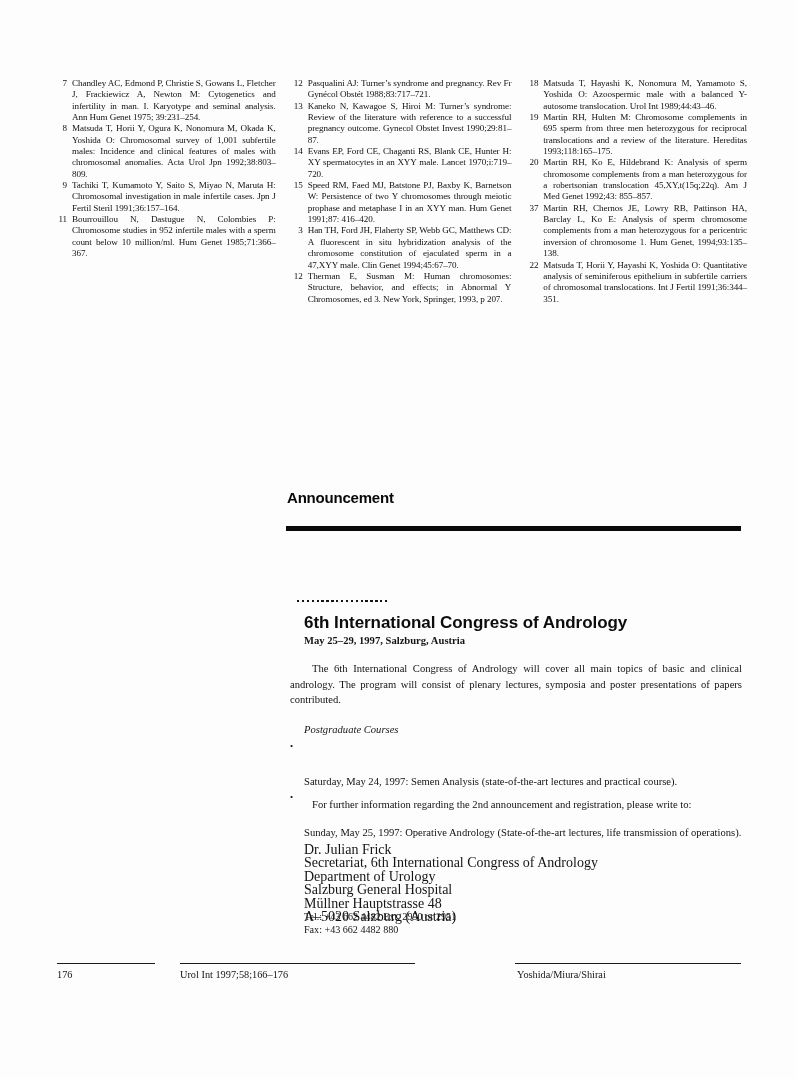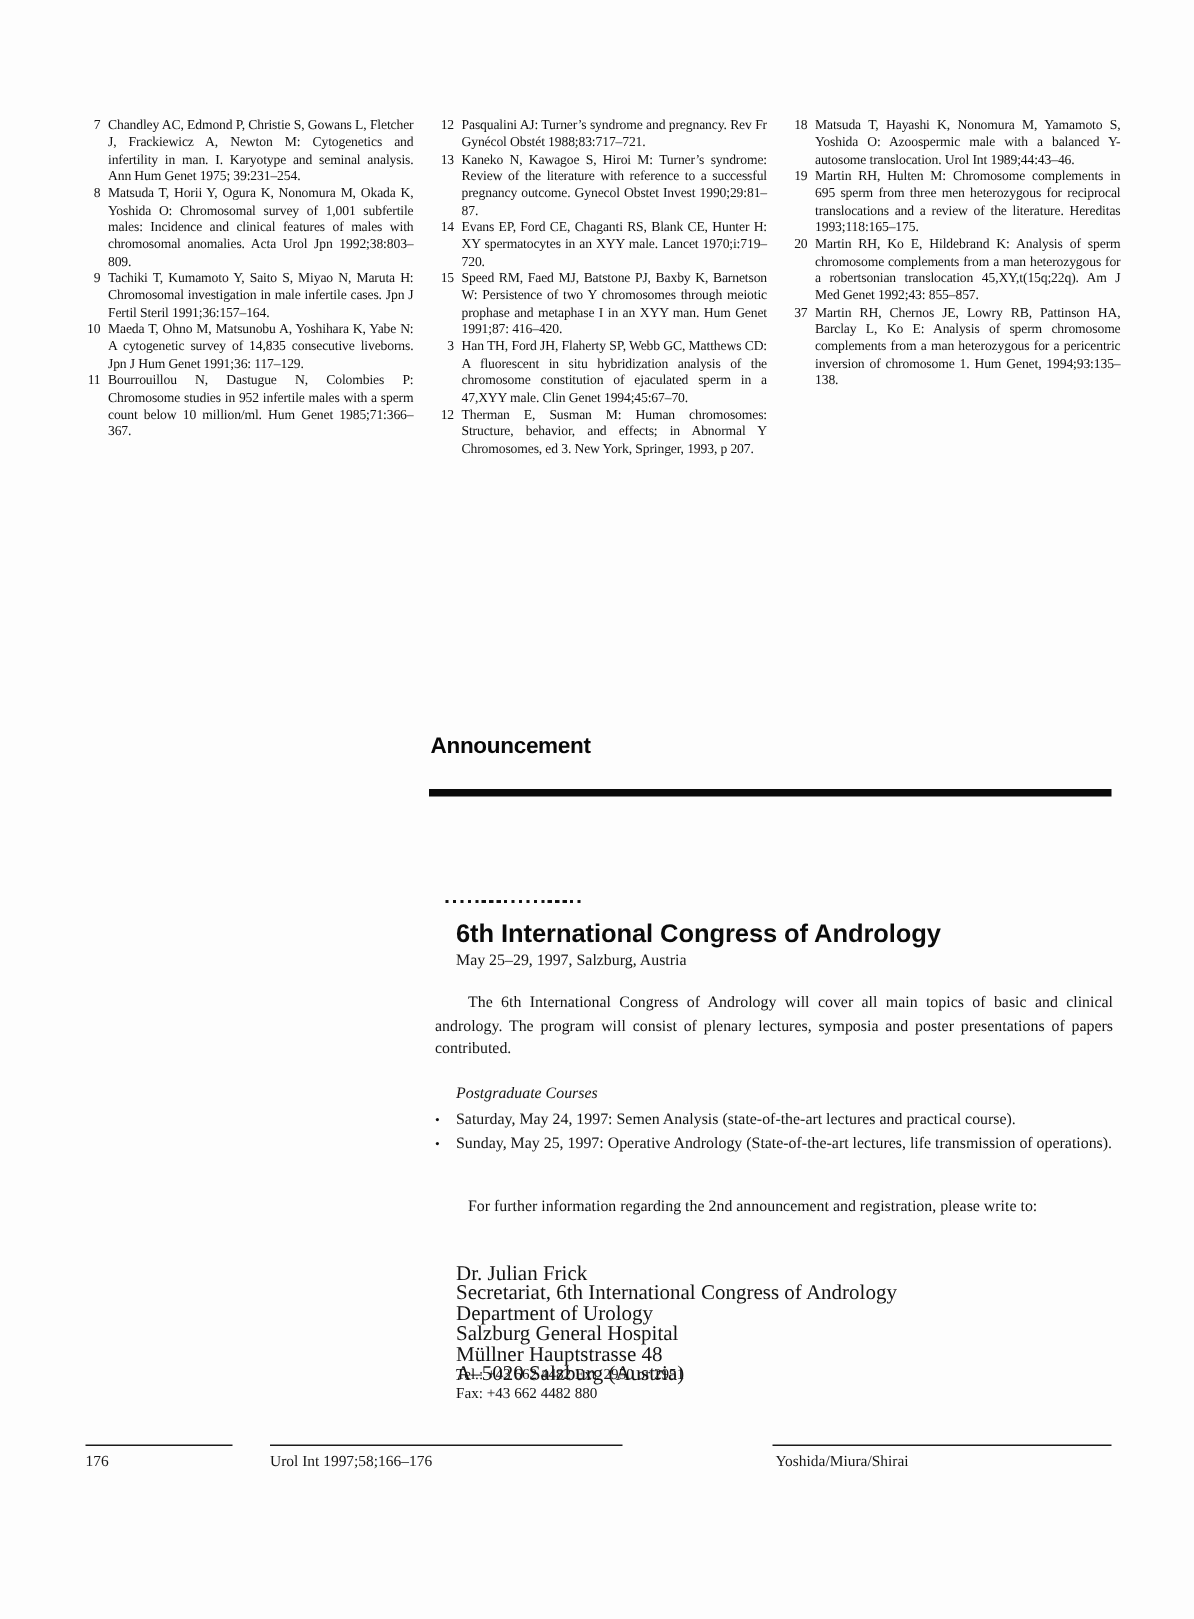--- a/index.html
+++ b/index.html
@@ -101,20 +101,21 @@
     letter-spacing: -0.05px;
     color: #0c0c0c;
     margin-top: 17px;
   }
   .congress-date {
     position: absolute;
     top: 635px;
     left: 304px;
     font-size: 10.6px;
     color: #141414;
+    font-weight: bold;
   }
 
   .body-block {
     position: absolute;
     left: 290px;
     width: 452px;
     font-size: 10.6px;
     line-height: 15.6px;
     text-align: justify;
     color: #121212;
@@ -143,21 +144,21 @@
     display: flex;
     align-items: flex-start;
   }
   .bullet {
     width: 14px;
     min-width: 14px;
     text-align: left;
     font-size: 9px;
     line-height: 15.6px;
   }
-  .course-text { flex: 1; }
+  .course-text { flex: 1; margin-top: 35px; }
 
   #further-para { top: 797px; }
   #further-para .indent { padding-left: 22px; }
 
   .address {
     position: absolute;
     top: 843px;
     left: 304px;
     font-size: 14px;
     line-height: 13.4px;
@@ -207,24 +208,20 @@
       </div>
       <div class="ref-item">
         <span class="ref-num">8</span>
         <span class="ref-text">Matsuda T, Horii Y, Ogura K, Nonomura M, Okada K, Yoshida O: Chromosomal survey of 1,001 subfertile males: Incidence and clinical features of males with chromosomal anomalies. Acta Urol Jpn 1992;38:803–809.</span>
       </div>
       <div class="ref-item">
         <span class="ref-num">9</span>
         <span class="ref-text">Tachiki T, Kumamoto Y, Saito S, Miyao N, Maruta H: Chromosomal investigation in male infertile cases. Jpn J Fertil Steril 1991;36:157–164.</span>
       </div>
       <div class="ref-item">
-        <span class="ref-num">10</span>
-        <span class="ref-text">Maeda T, Ohno M, Matsunobu A, Yoshihara K, Yabe N: A cytogenetic survey of 14,835 consecutive liveborns. Jpn J Hum Genet 1991;36: 117–129.</span>
-      </div>
-      <div class="ref-item">
         <span class="ref-num">11</span>
         <span class="ref-text">Bourrouillou N, Dastugue N, Colombies P: Chromosome studies in 952 infertile males with a sperm count below 10 million/ml. Hum Genet 1985;71:366–367.</span>
       </div>
     </div>
 
     <div class="ref-col">
       <div class="ref-item">
         <span class="ref-num">12</span>
         <span class="ref-text">Pasqualini AJ: Turner’s syndrome and pregnancy. Rev Fr Gynécol Obstét 1988;83:717–721.</span>
       </div>
@@ -259,20 +256,24 @@
         <span class="ref-num">19</span>
         <span class="ref-text">Martin RH, Hulten M: Chromosome complements in 695 sperm from three men heterozygous for reciprocal translocations and a review of the literature. Hereditas 1993;118:165–175.</span>
       </div>
       <div class="ref-item">
         <span class="ref-num">20</span>
         <span class="ref-text">Martin RH, Ko E, Hildebrand K: Analysis of sperm chromosome complements from a man heterozygous for a robertsonian translocation 45,XY,t(15q;22q). Am J Med Genet 1992;43: 855–857.</span>
       </div>
       <div class="ref-item">
         <span class="ref-num">37</span>
         <span class="ref-text">Martin RH, Chernos JE, Lowry RB, Pattinson HA, Barclay L, Ko E: Analysis of sperm chromosome complements from a man heterozygous for a pericentric inversion of chromosome 1. Hum Genet, 1994;93:135–138.</span>
+      </div>
+      <div class="ref-item">
+        <span class="ref-num">22</span>
+        <span class="ref-text">Matsuda T, Horii Y, Hayashi K, Yoshida O: Quantitative analysis of seminiferous epithelium in subfertile carriers of chromosomal translocations. Int J Fertil 1991;36:344–351.</span>
       </div>
     </div>
 
   </div>
 
   <div class="announce-title">Announcement</div>
 
   <div class="rule-black"></div>
 
   <div class="dots">

